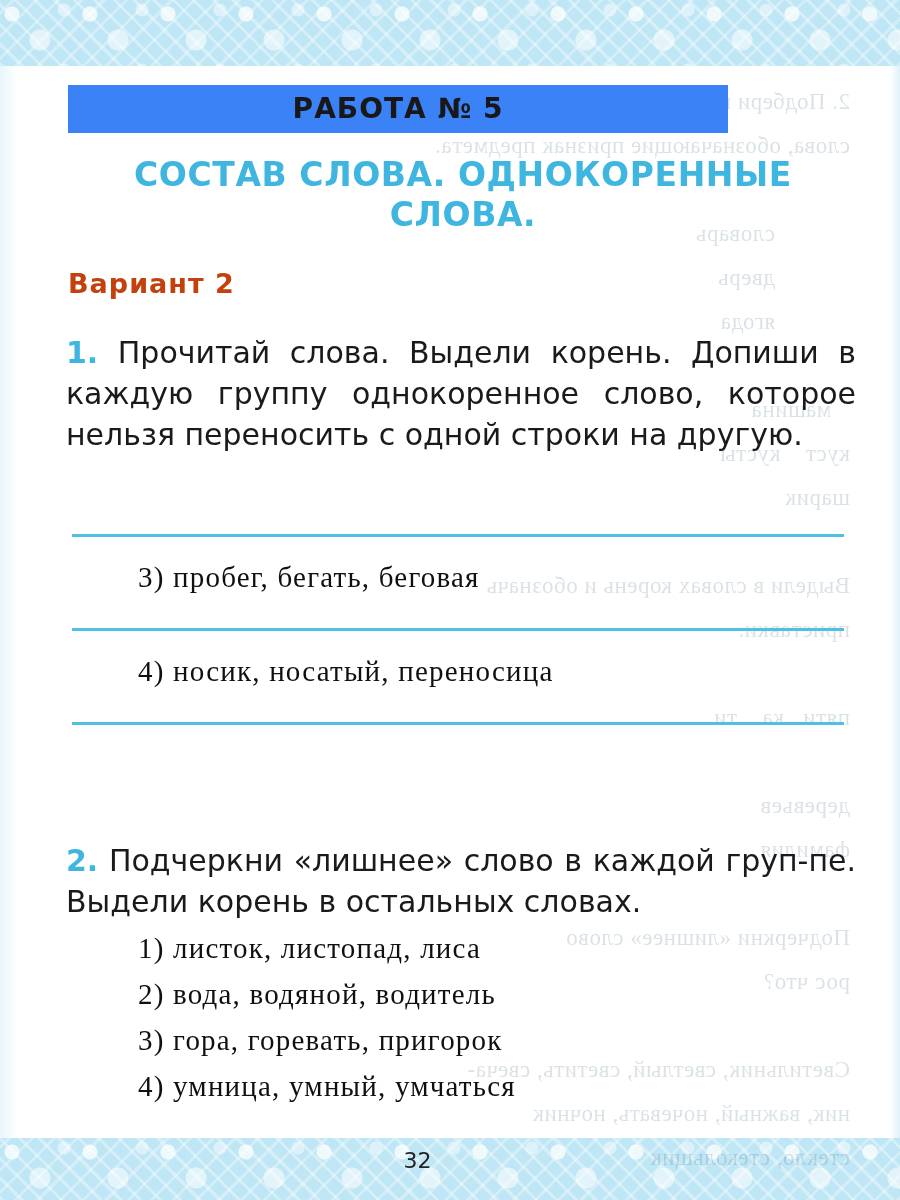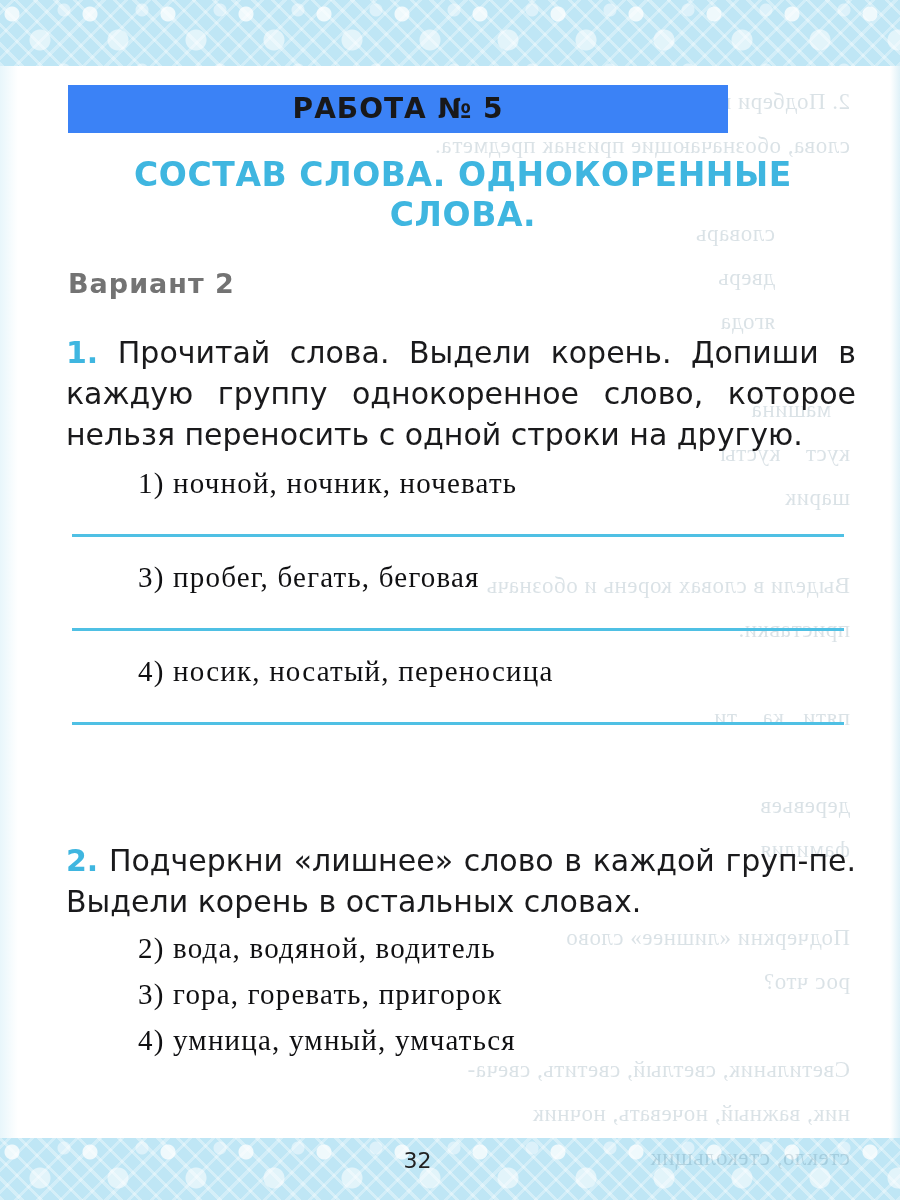--- a/index.html
+++ b/index.html
@@ -117,21 +117,21 @@
     letter-spacing: 0.6px;
   }
 
   .variant {
     position: absolute;
     left: 68px;
     top: 268px;
     font-family: "DejaVu Sans", sans-serif;
     font-weight: bold;
     font-size: 27px;
-    color: #737373;
+    color: #c2410c;
     letter-spacing: 1px;
   }
 
   .task {
     position: absolute;
     font-family: "DejaVu Sans", sans-serif;
     font-size: 30px;
     line-height: 41px;
     color: #1a1a1c;
   }
@@ -253,38 +253,38 @@
     </div>
 
     <div class="variant">Вариант  2</div>
 
     <div class="task task-1">
       <span class="num">1.</span><span> Прочитай слова. Выдели корень. Допиши в каждую группу однокоренное слово, которое нельзя переносить с одной строки на другую.</span>
     </div>
 
     <div class="items-1">
       <div class="item-row">
-        <div class="item-text">1) ночной,  ночник,  ночевать</div>
         <div class="rule"></div>
       </div>
       <div class="item-row">
         <div class="item-text">3) пробег,  бегать,  беговая</div>
         <div class="rule"></div>
       </div>
       <div class="item-row">
         <div class="item-text">4) носик,  носатый,  переносица</div>
         <div class="rule"></div>
       </div>
     </div>
 
     <div class="task task-2">
       <span class="num">2.</span><span> Подчеркни «лишнее» слово в каждой груп-пе. Выдели корень в остальных словах.</span>
     </div>
 
     <div class="items-2">
+      <div class="item2-text">1) листок,  листопад,  лиса</div>
       <div class="item2-text">2) вода,  водяной,  водитель</div>
       <div class="item2-text">3) гора,  горевать,  пригорок</div>
       <div class="item2-text">4) умница,  умный,  умчаться</div>
     </div>
 
     <div class="page-number">32</div>
   </div>
 </div>
 
 </body></html>

